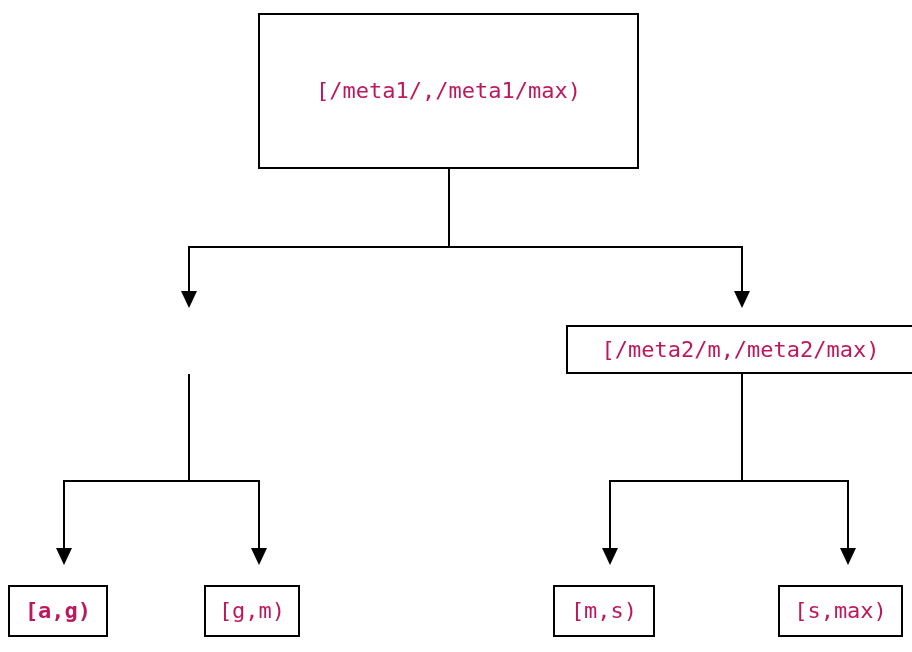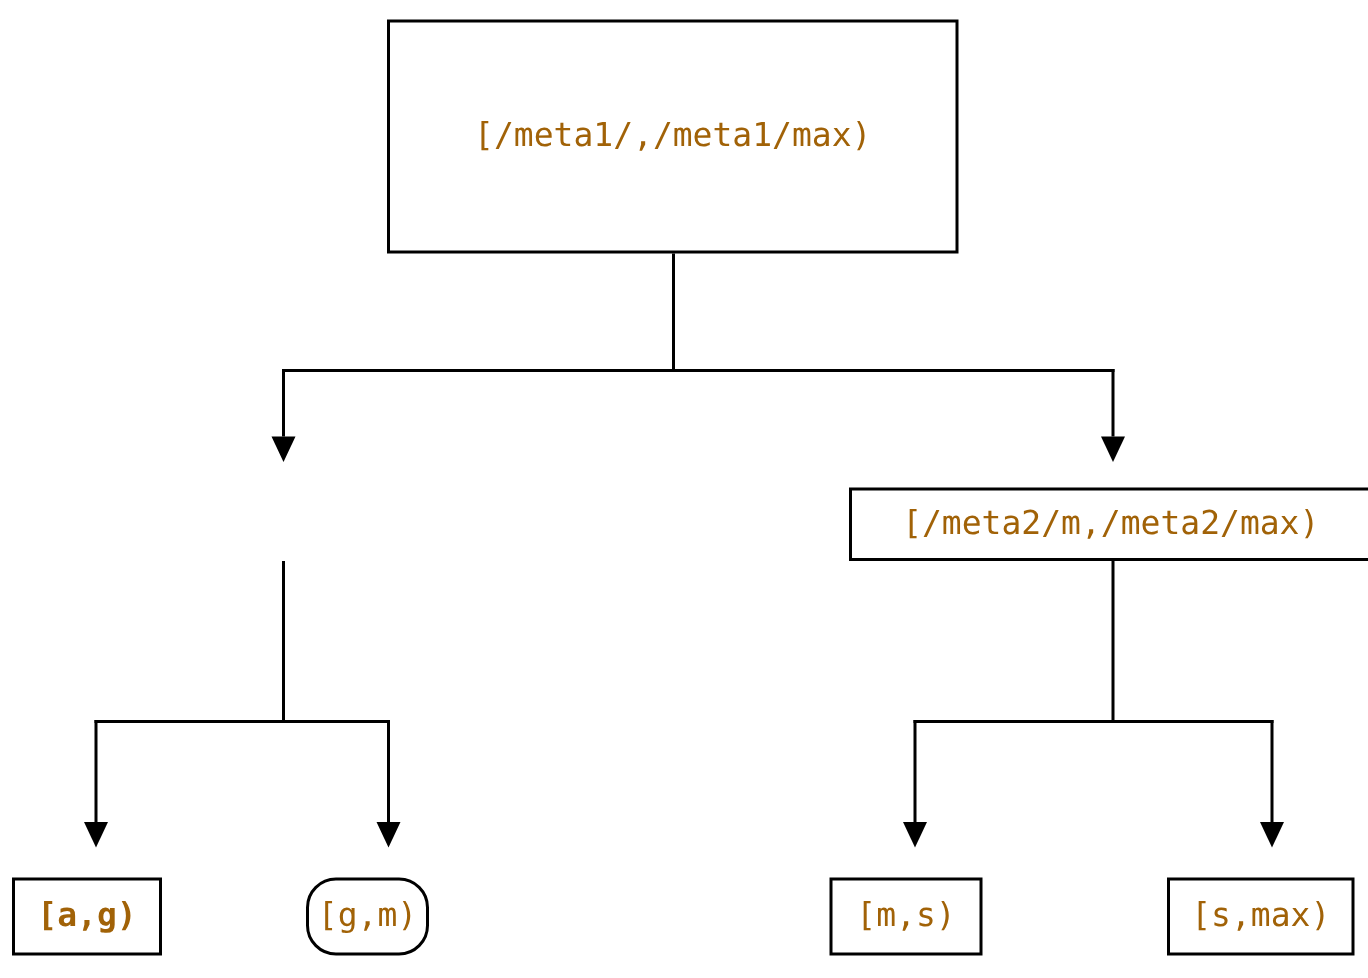--- a/index.html
+++ b/index.html
@@ -13,33 +13,33 @@
     height: 652px;
     background: #ffffff;
     font-family: "DejaVu Sans Mono", "Liberation Mono", monospace;
     overflow: hidden;
   }
   .node {
     position: absolute;
     box-sizing: border-box;
     border: 2px solid #000000;
     background: #ffffff;
-    color: #a16207;
+    color: #be185d;
     display: flex;
     align-items: center;
     justify-content: center;
     font-size: 22px;
     line-height: 1;
     white-space: nowrap;
   }
   #node-root   { left: 258px; top: 13px;  width: 381px; height: 156px; }
   #node-m2l    { left: 23px;  top: 325px; width: 322px; height: 49px;  }
   #node-m2r    { left: 566px; top: 325px; width: 349px; height: 49px;  }
   #node-leaf1  { left: 8px;   top: 585px; width: 100px; height: 52px; font-weight: bold;  }
-  #node-leaf2  { left: 204px; top: 585px; width: 82px;  height: 52px; border-radius: 20px;  }
+  #node-leaf2  { left: 204px; top: 585px; width: 96px;  height: 52px;  }
   #node-leaf3  { left: 553px; top: 585px; width: 102px; height: 52px;  }
   #node-leaf4  { left: 778px; top: 585px; width: 125px; height: 52px; text-align: right;  }
 
   .vline {
     position: absolute;
     width: 2px;
     background: #000000;
   }
   .hline {
     position: absolute;

